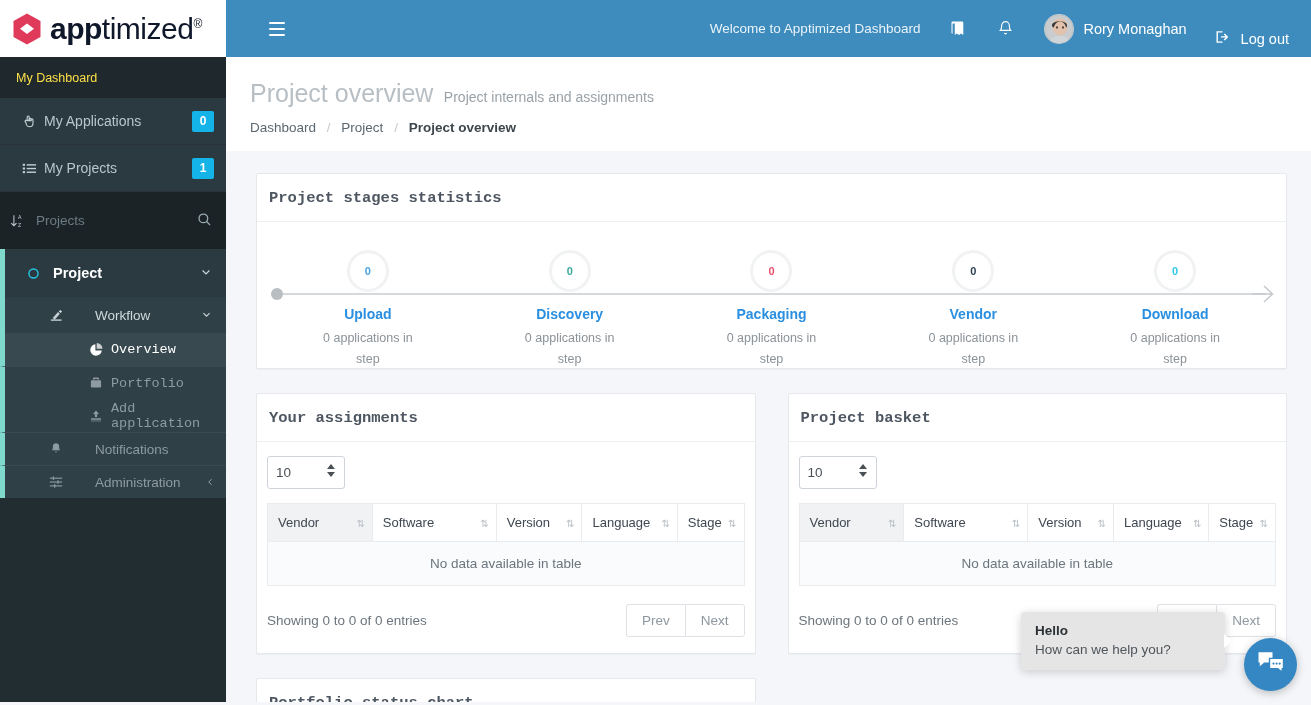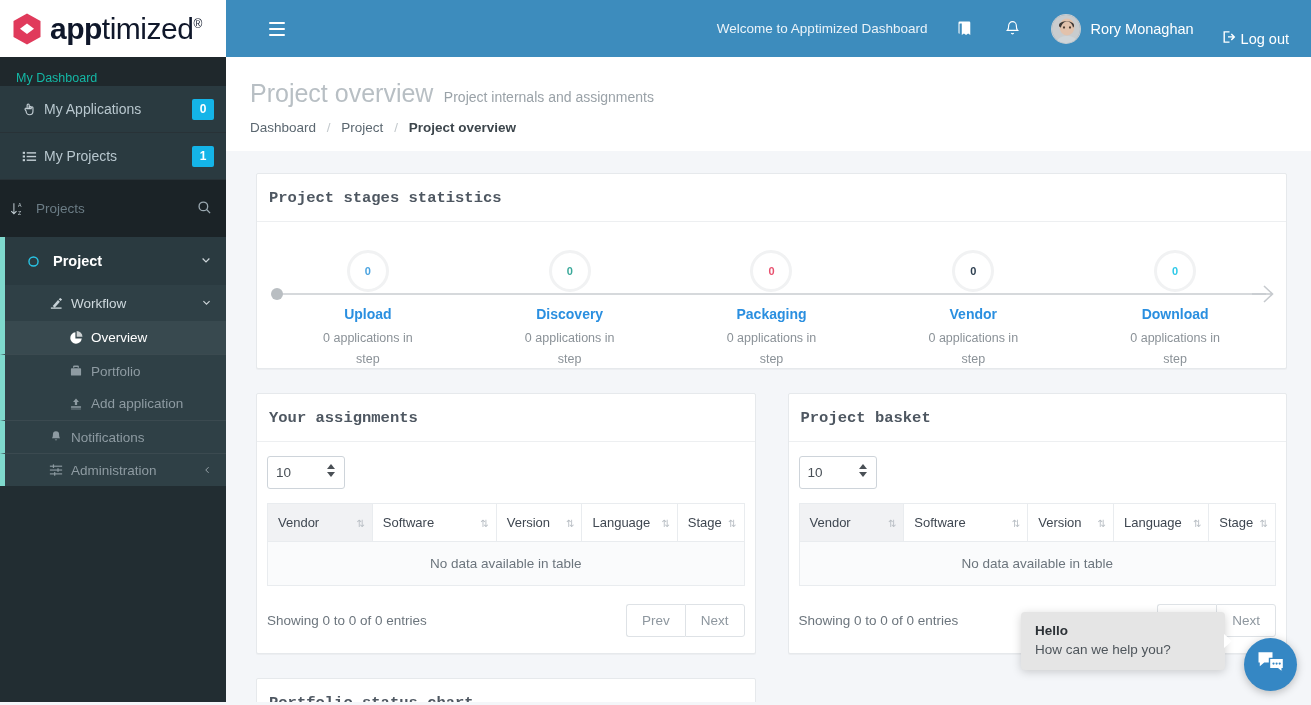--- a/index.html
+++ b/index.html
@@ -34,30 +34,30 @@
     display:flex; flex-direction:column; justify-content:space-between; }
   .hamburger i { display:block; height:2px; background:#fff; border-radius:1px; }
   .top-right { margin-left:auto; display:flex; align-items:center; padding-right:22px; gap:0; }
   .welcome { color:#eaf3f9; font-size:13.5px; margin-right:30px; white-space:nowrap; }
   .top-icon { color:#fff; margin-right:30px; display:flex; align-items:center; cursor:pointer; }
   .avatar {
     width:30px; height:30px; border-radius:50%; overflow:hidden; margin-right:9px;
     background:#8d9aa4; flex:0 0 30px; border:1px solid rgba(255,255,255,.5);
   }
   .username { color:#fff; font-size:14.5px; margin-right:28px; white-space:nowrap; }
-  .logout { color:#fff; font-size:14.5px; display:flex; align-items:center; gap:3px;
+  .logout { color:#fff; font-size:14.5px; display:flex; align-items:center; gap:10px;
     cursor:pointer; white-space:nowrap;margin-top:20px; }
 
   
   .sidebar {
     position:absolute; left:0; top:57px; width:226px; bottom:0;
     background:#222d32; overflow:hidden;
   }
   .side-head {
-    color:#14b8a6; font-size:12.5px; padding:14px 0 1px 16px;
+    color:#fde047; font-size:12.5px; padding:14px 0 13px 16px;
     background:#1f282c;
   }
   .side-item {
     display:flex; align-items:center; height:47px; padding:0 12px 0 22px;
     color:#b8c7ce; font-size:14px; cursor:pointer; position:relative;
     background:#2a3a40; border-bottom:1px solid #283237;
   }
   .side-item .si-ico { width:22px; flex:0 0 22px; display:flex; align-items:center;
     justify-content:flex-start; color:#c3ced4; }
   .side-item .si-label { flex:1; }
@@ -82,22 +82,22 @@
   .side-node .sn-ico { width:26px; flex:0 0 26px; display:flex; align-items:center; color:#29c5e6; }
   .side-node .sn-label { flex:1; }
 
   .side-sub {
     display:flex; align-items:center; height:33px; padding:0 14px 0 22px;
     font-size:13.5px; cursor:pointer; border-left:5px solid #7fd9cd;
     background:#2f4046; color:#cfd9de;
   }
   .side-sub .sb-ico { width:30px; flex:0 0 30px; display:flex; align-items:center; justify-content:center; }
   .side-sub .sb-label { flex:1; }
-  .lvl2 { padding-left:36px; }
-  .lvl3 { padding-left:56px; }
+  .lvl2 { padding-left:36px;gap:24px; }
+  .lvl3 { padding-left:76px;font-family:Liberation Mono, monospace; }
   .sub-active { background:#38494f; color:#ffffff; }
   .sub-dim { color:#8e9ba2; }
   .sub-sep { border-top:1px solid #3b4a50; }
   .side-sub.lvl2.tall { height:36px; }
 
   
   .content { position:absolute; left:226px; top:57px; right:0; bottom:0;
     background:#f4f6f9; overflow:hidden; }
   .page-head { background:#ffffff; padding:22px 0 16px 24px; }
   .page-title { font-size:25px; color:#b8bfc4; font-weight:300; display:inline; }

